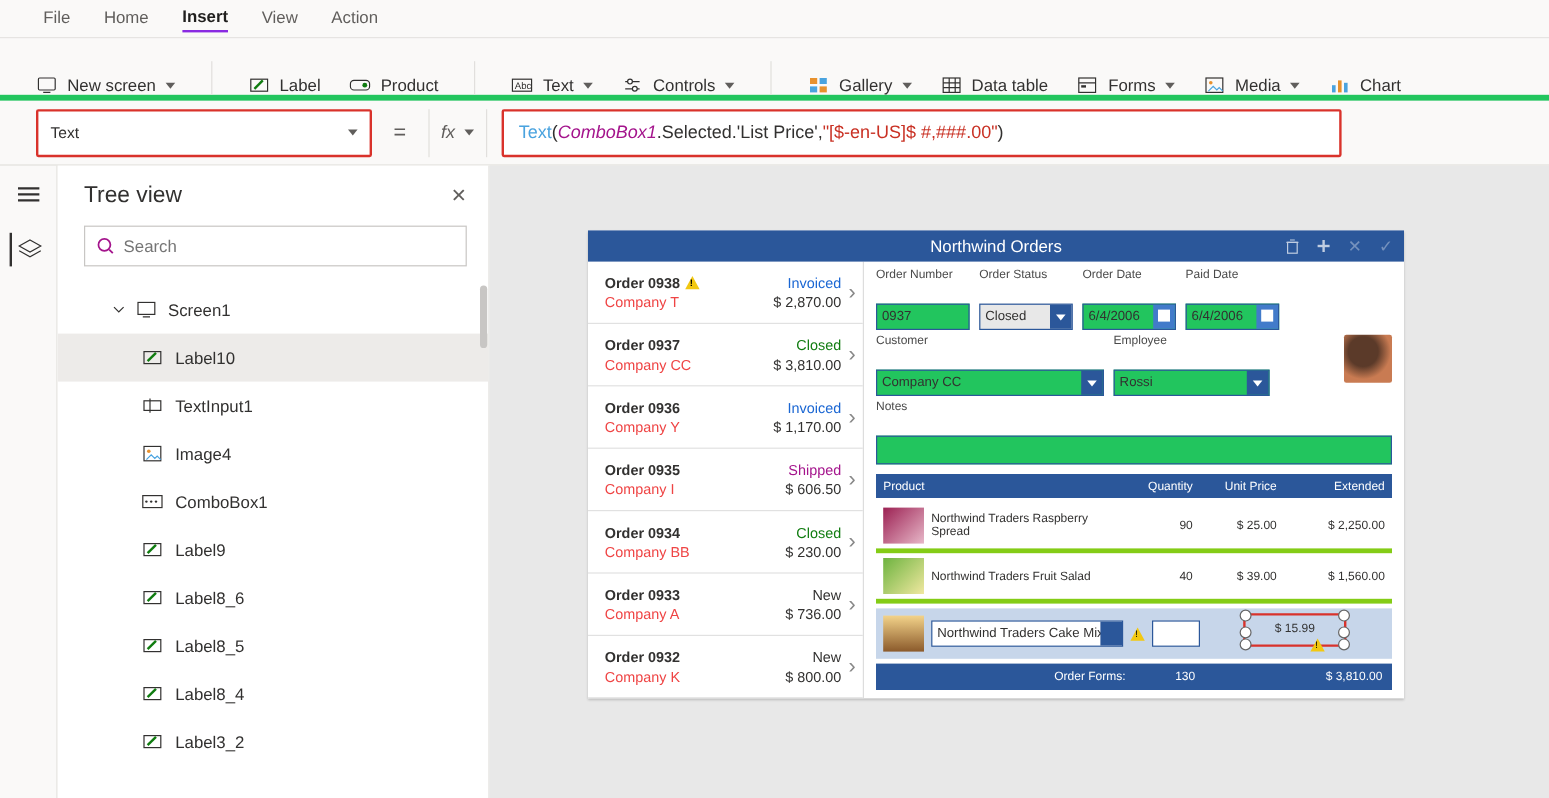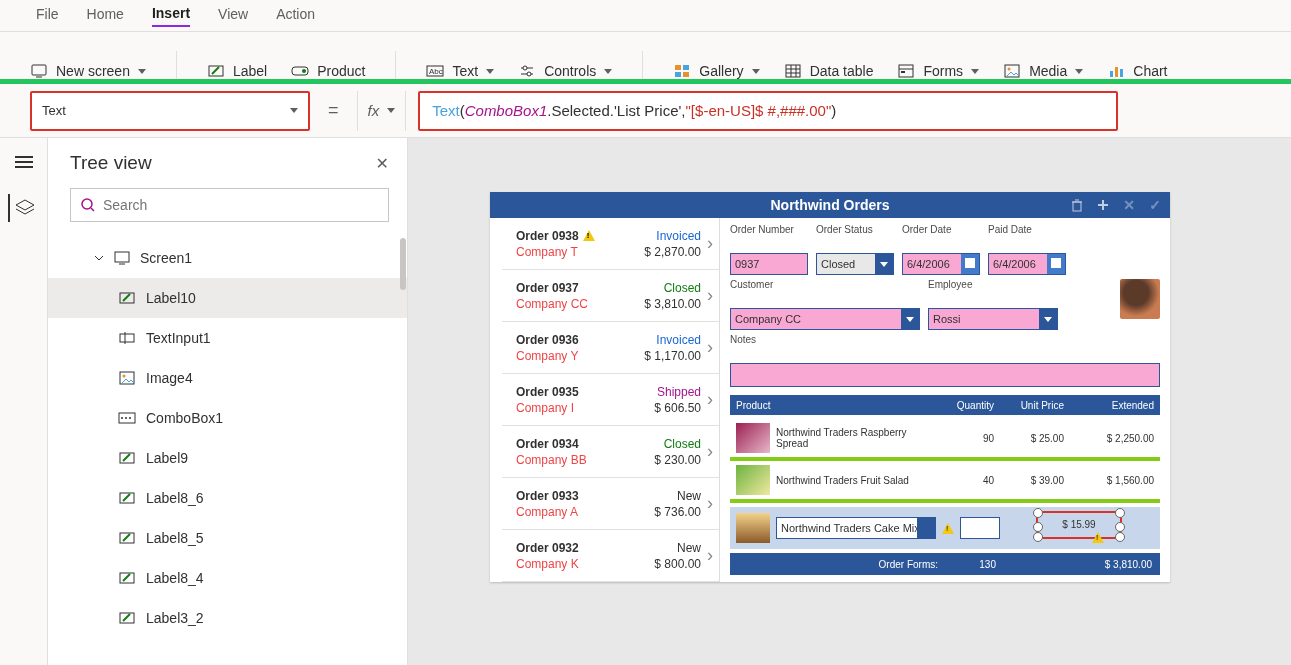--- a/index.html
+++ b/index.html
@@ -42,42 +42,42 @@
 .tree-row { height: 40px; display:flex; align-items:center; gap:10px; padding-left: 22px; cursor:pointer;}
 .tree-row.selected { background:#edebe9;}
 .tree-row .indent1{ width: 14px;}
 .tree-row .indent2{ width: 38px;}
 .tree-row .lbl { font-size: 14px;}
 .scrollthumb { position:absolute; right:1px; top:6px; width:6px; height:52px; background:#c8c6c4; border-radius:3px;}
 
 
 .canvas { flex:1; background:#e8e8e8; position:relative; overflow:hidden;}
 .app-window { position:absolute; left:82px; top:54px; width:680px; background:#fff; box-shadow: 0 1px 2px rgba(0,0,0,.2);}
-.app-header { height: 26px; background:#2b579a; color:#fff; display:flex; align-items:center; justify-content:center; position:relative; font-size:14px; font-weight:700;}
+.app-header { height: 26px; background:#2b579a; color:#fff; display:flex; align-items:center; justify-content:center; position:relative; font-size:14px; font-weight:400;}
 .app-header .hicons{ position:absolute; right:6px; display:flex; gap:8px; align-items:center;}
 .app-header .hicons span{ width:18px; height:18px; display:flex; align-items:center; justify-content:center; color:#fff; opacity:.7;}
 
 .app-body { display:flex; }
 .orders-list { width: 230px; border-right:1px solid #ddd;}
-.order-item { height: 52px; border-bottom:1px solid #e1e1e1; display:flex; justify-content:space-between; align-items:center; padding:6px 6px 6px 14px;margin-left:12px;}
+.order-item { height: 52px; border-bottom:1px solid #e1e1e1; display:flex; justify-content:space-between; align-items:center; padding:6px 6px 6px 14px;}
 .order-left{ display:flex; flex-direction:column; gap:2px;}
 .order-left .on{ font-size:12px; font-weight:600; display:flex; align-items:center; gap:4px;}
 .order-left .co{ font-size:12px; color:#ef4444;}
 .order-right{display:flex; align-items:center; gap:6px;}
 .order-mid{display:flex; flex-direction:column; align-items:flex-end; gap:2px;}
 .order-mid .st{font-size:12px;}
 .order-mid .amt{font-size:12px; color:#323130;}
 .order-right .goto{font-size:18px; color:#888;}
 
 .detail { flex:1; padding: 6px 10px 0 10px; display:flex; flex-direction:column; gap:4px;}
 .detail-row{ display:flex; gap:8px; }
 .field{ display:flex; flex-direction:column; gap:18px; flex:1;}
 .field.sm{ flex:0 0 78px;}
 .field label{ font-size:10px; color:#4a4a4a;}
-.txtbox{ height:22px; border:1px solid #2b579a; font-size:11px; padding:0 4px; display:flex; align-items:center; background:#f9a8d4; position:relative;}
+.txtbox{ height:22px; border:1px solid #2b579a; font-size:11px; padding:0 4px; display:flex; align-items:center; background:#22c55e; position:relative;}
 .txtbox.sel::after{ content:""; position:absolute; right:0; top:0; bottom:0; width:18px; background:#2b579a;}
 .txtbox.sel .arrd{ position:absolute; right:5px; top:8px; border-left:4px solid transparent; border-right:4px solid transparent; border-top:5px solid #fff; z-index:1;}
 .txtbox.cal::after{ content:""; position:absolute; right:0; top:0; bottom:0; width:18px; background:#427bca;}
 .txtbox.cal .calic{ position:absolute; right:4px; top:4px; width:10px; height:10px; background:#fff; z-index:1;}
 .txtbox.gray{ background:#e8e8e8;}
 .avatar{ width:40px; height:40px; border-radius:2px; background: radial-gradient(circle at 40% 35%, #5b3a29 35%, #c97b52 65%); margin-left:auto;}
 
 .linehdr{ background:#2b579a; color:#fff; height:20px; font-size:10px; display:flex; align-items:center; padding:0 6px; margin-top:4px;}
 .linehdr span:nth-child(1){flex:0 0 200px;}
 .linehdr span:nth-child(2){flex:0 0 58px; text-align:right;}

